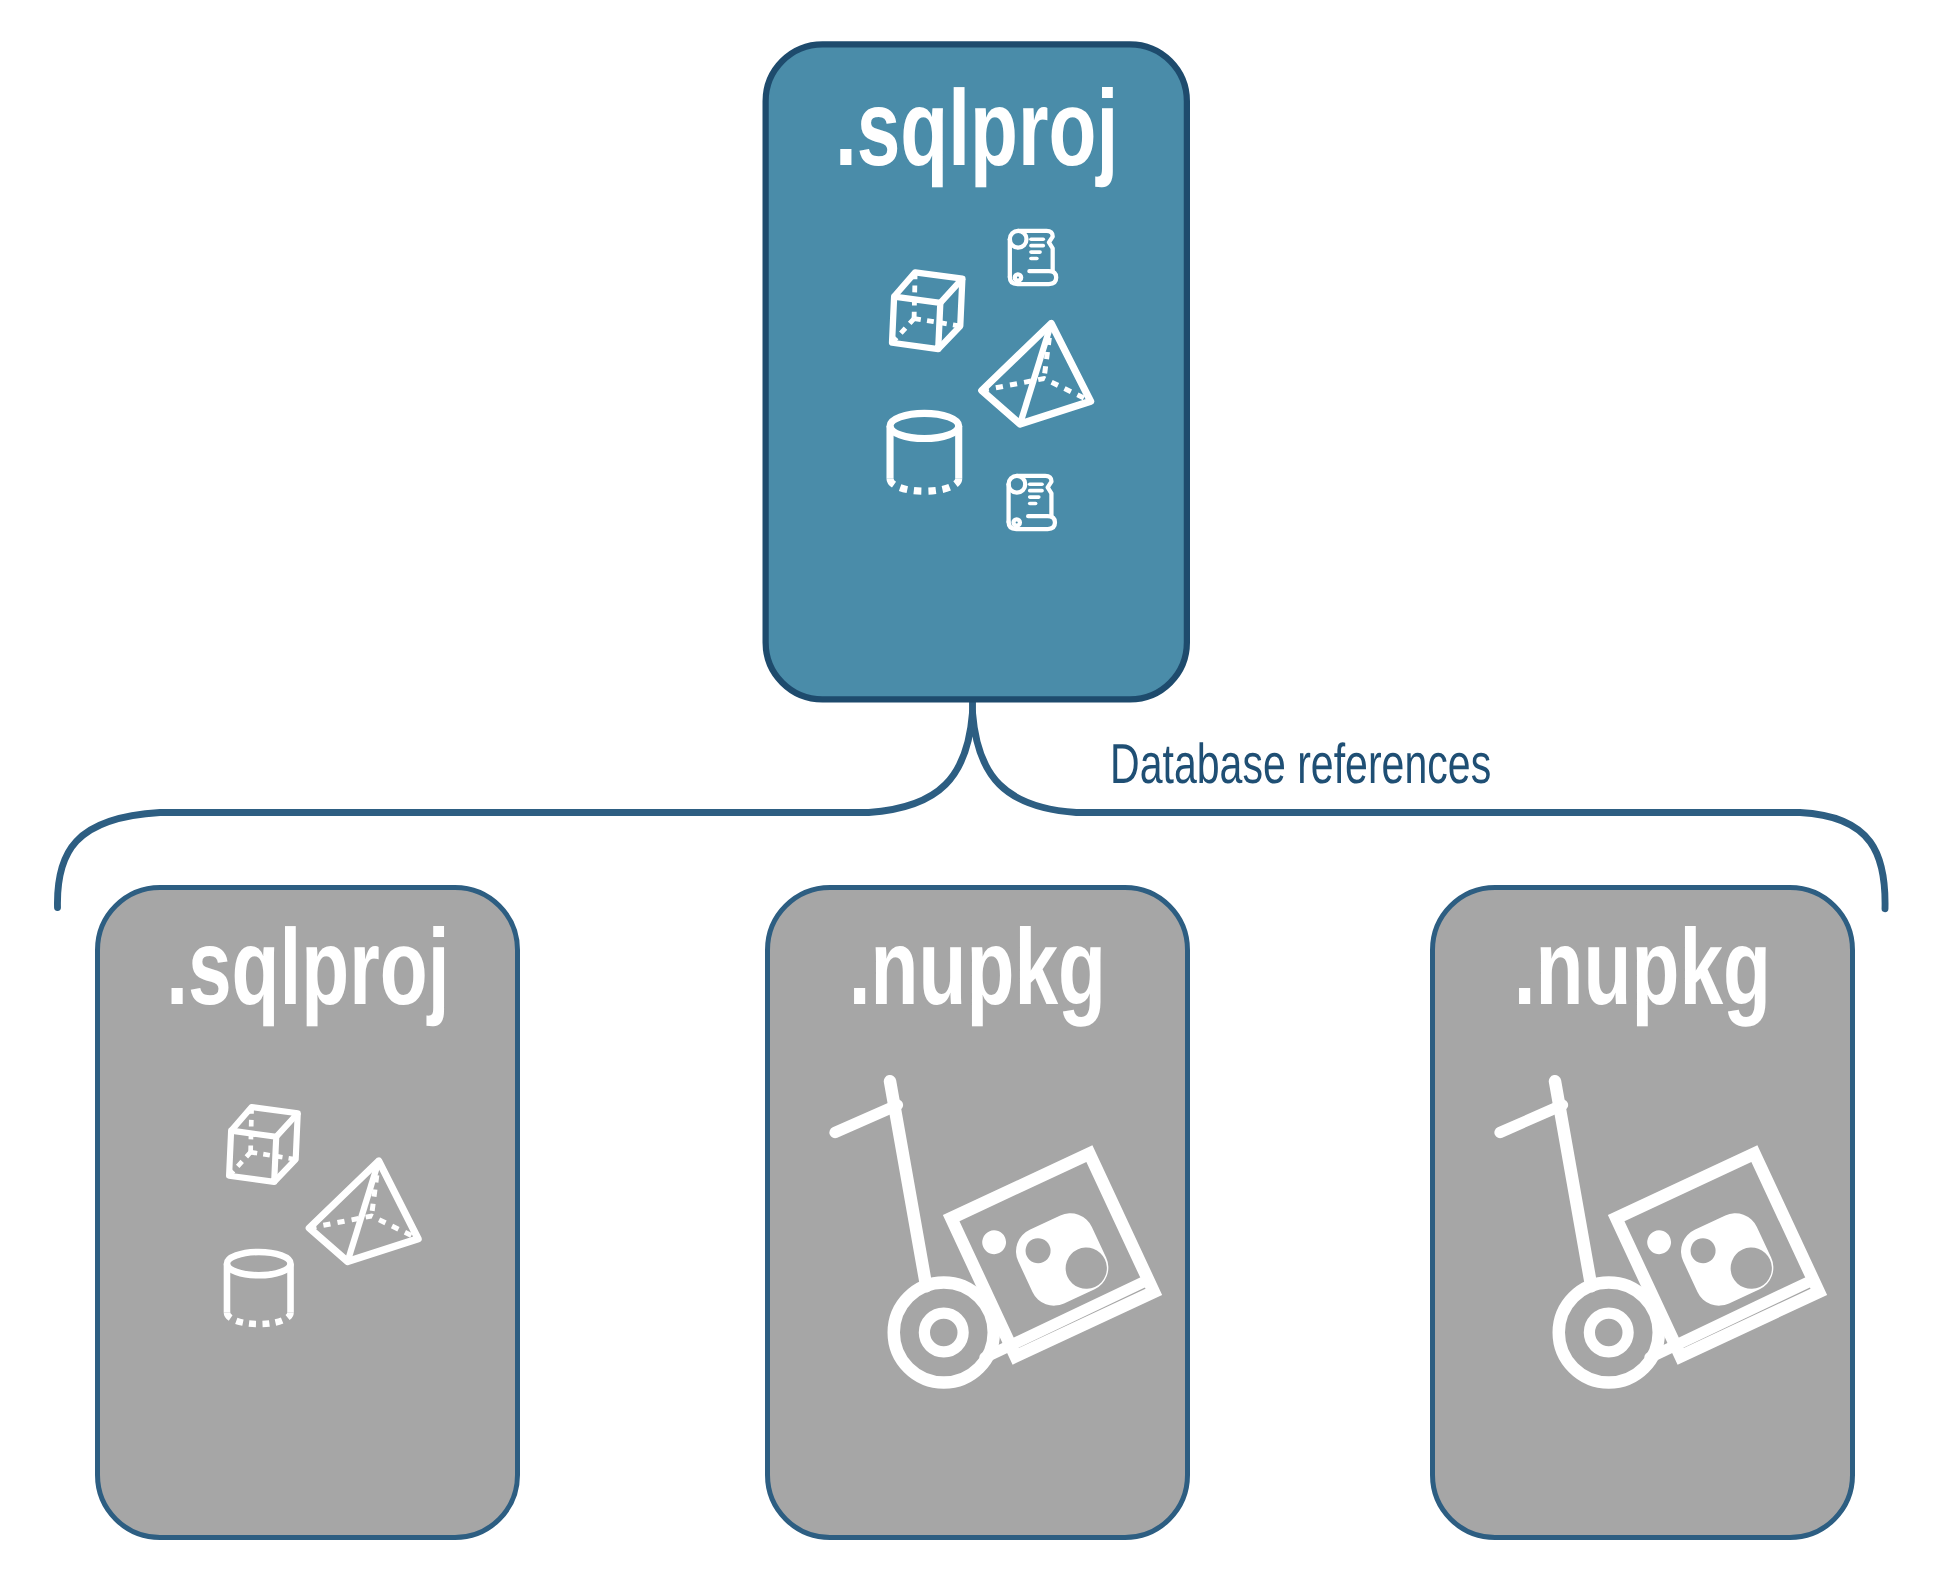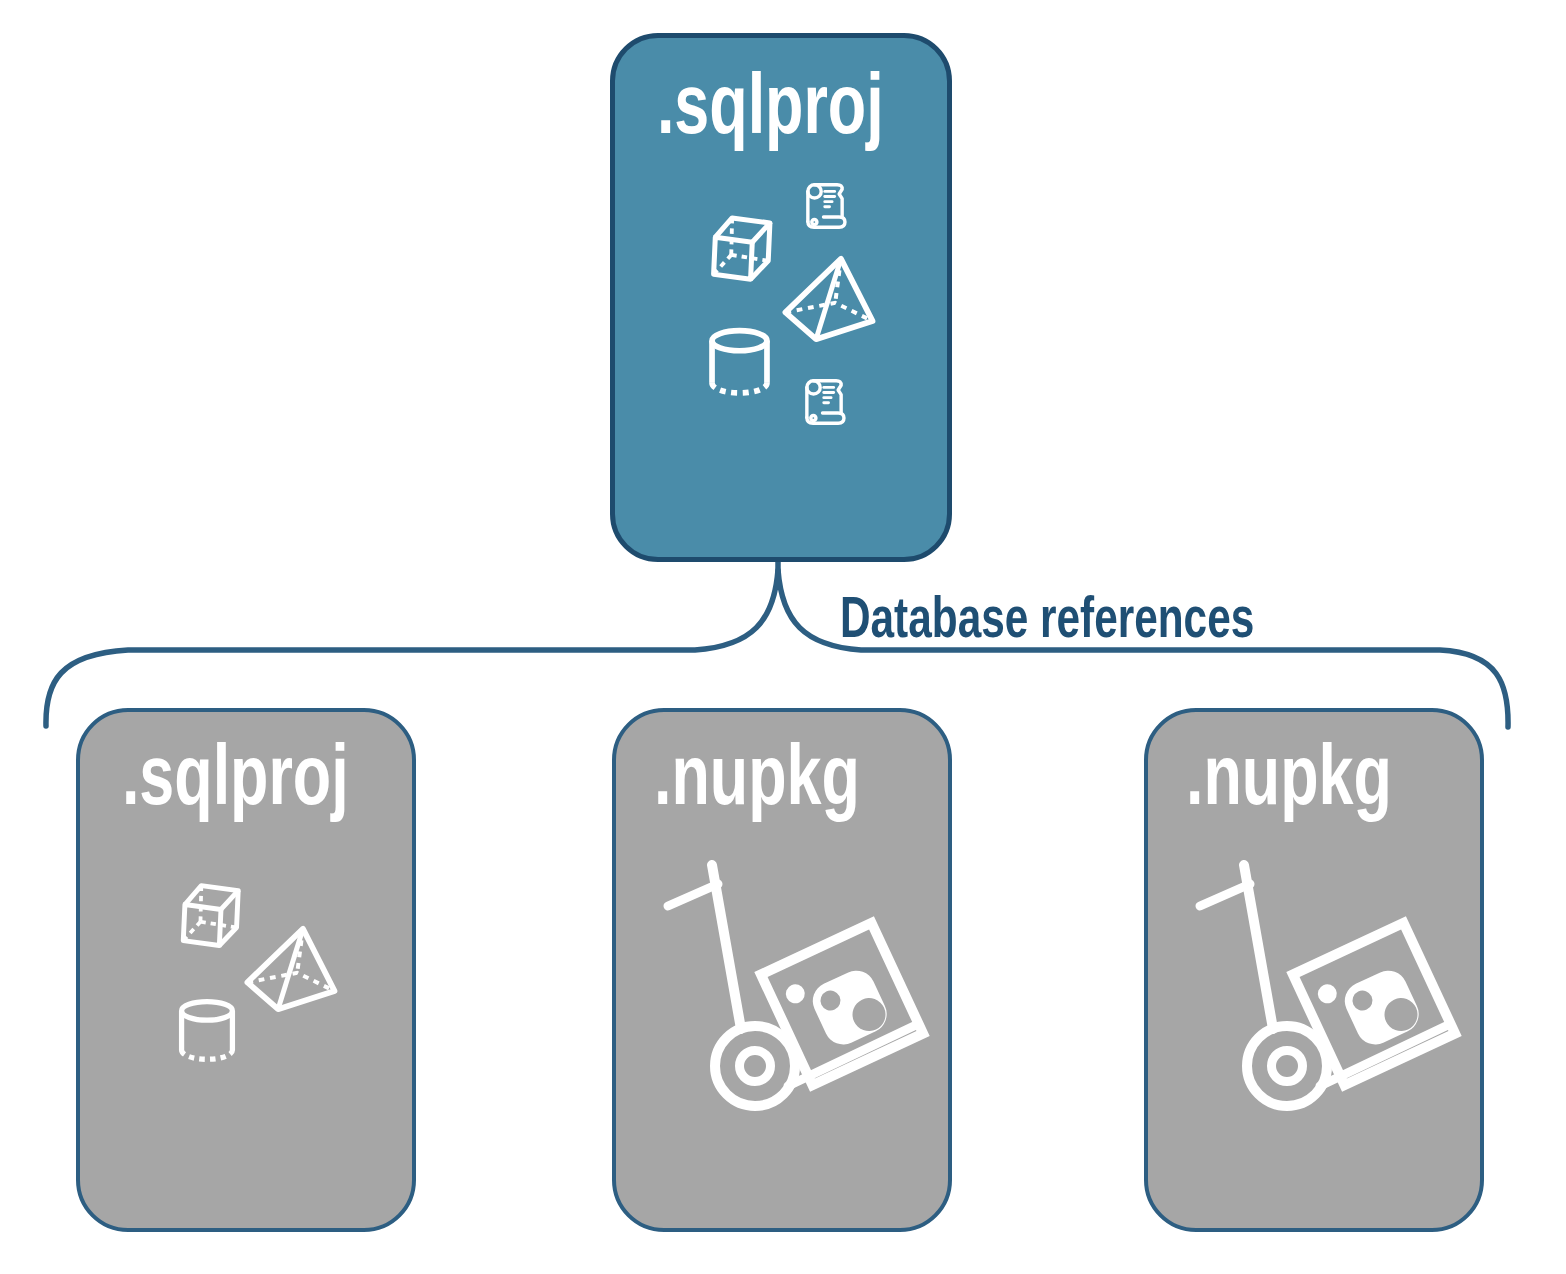--- a/index.html
+++ b/index.html
@@ -20,31 +20,31 @@
   }
   .box.child{
     top:708px;width:340px;height:524px;
     background:#A6A6A6;border:4.5px solid #2D5E82;border-radius:52px;
   }
   .box.child.c0{left:76px;}
   .box.child.c1{left:612px;}
   .box.child.c2{left:1144px;}
 
   .box-label{
-    position:absolute;left:0;right:0;text-align:left;
+    position:absolute;left:0;right:0;text-align:center;
     color:#ffffff;font-weight:700;line-height:1;white-space:nowrap;
   }
   .box.root .box-label{top:22px;font-size:86px;}
   .box.child .box-label{top:19px;font-size:86px;}
   .squeeze{display:inline-block;transform:scaleX(0.73);transform-origin:50% 50%;}
   .squeeze.from-left{transform-origin:0 50%;}
 
   .edge-label{
-    position:absolute;left:840px;top:588px;
-    color:#1F4F74;font-weight:700;font-size:58px;line-height:1;white-space:nowrap;
+    position:absolute;left:888px;top:588px;
+    color:#1F4F74;font-weight:400;font-size:45px;line-height:1;white-space:nowrap;
   }
 
   .icon{position:absolute;}
   .icon svg{display:block;width:100%;height:100%;}
 </style>
 </head>
 <body>
 
 <div class="canvas">
 

